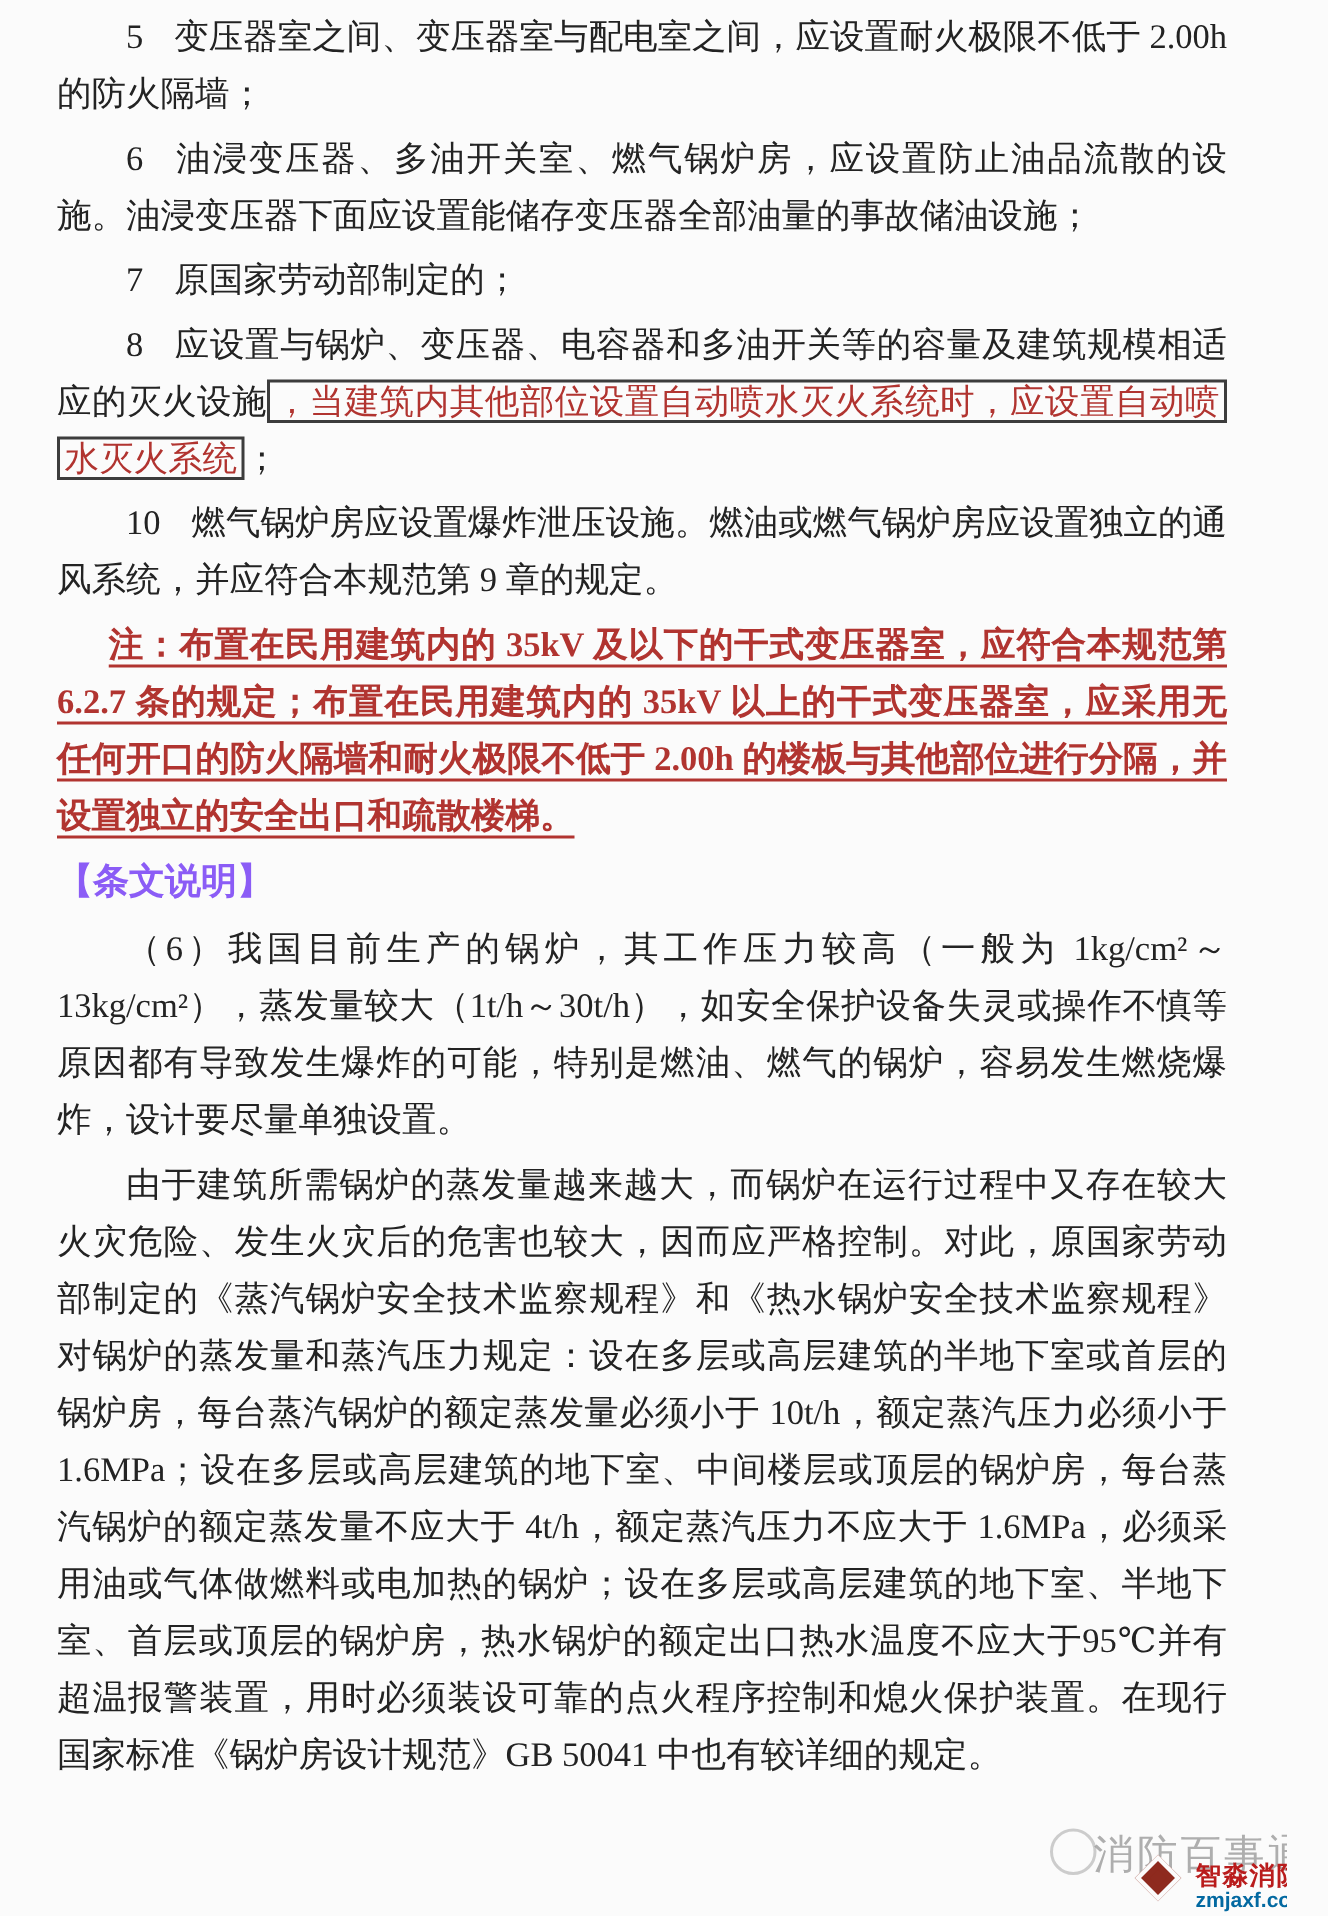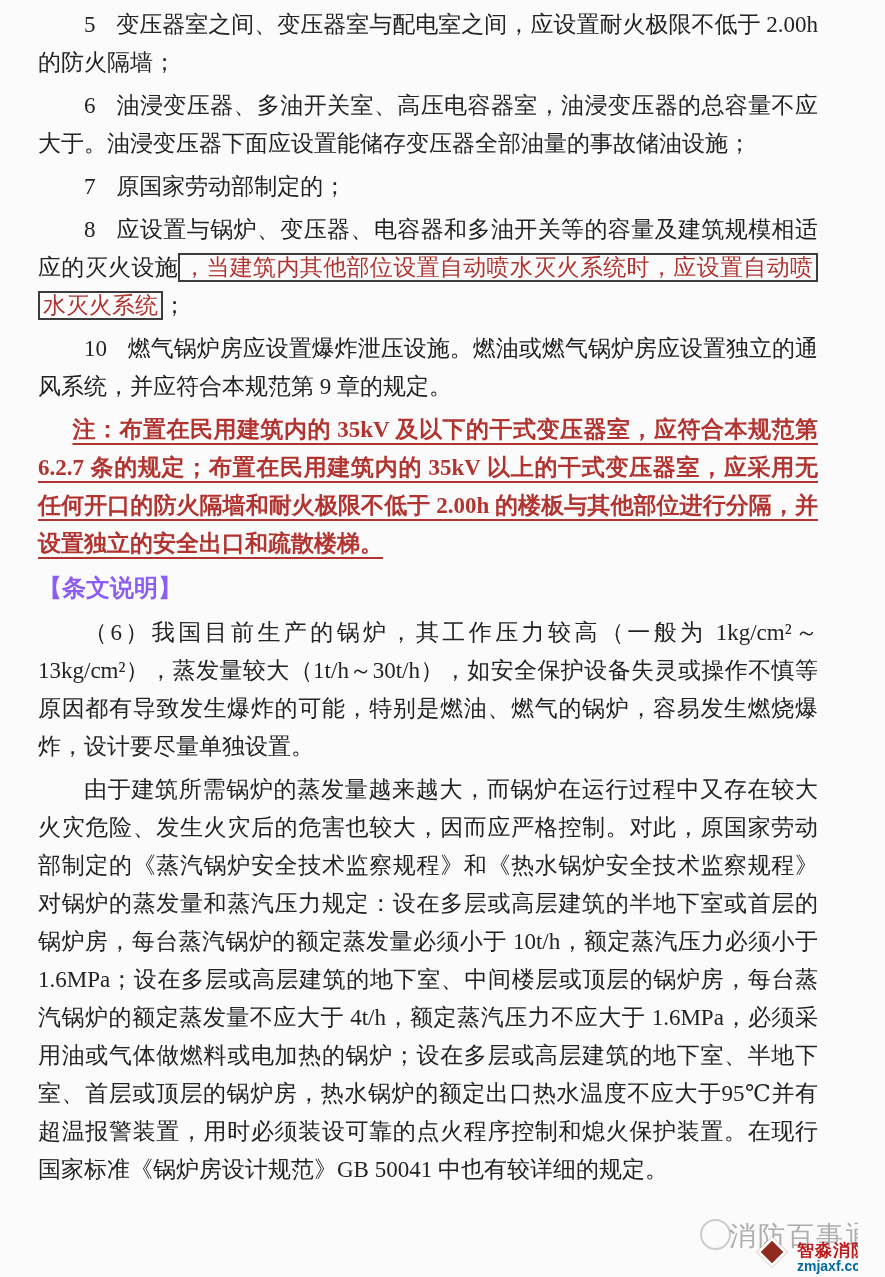--- a/index.html
+++ b/index.html
@@ -91,21 +91,21 @@
   }
 </style>
 </head>
 <body>
 
 <div class="page">
   <div class="doc">
 
     <p class="para"><span class="num">5</span><span>变压器室之间、变压器室与配电室之间，应设置耐火极限不低于 2.00h 的防火隔墙；</span></p>
 
-    <p class="para"><span class="num">6</span><span>油浸变压器、多油开关室、高压电容器室，油浸变压器的总容量不应大于。油浸变压器下面应设置能储存变压器全部油量的事故储油设施；</span></p>
+    <p class="para"><span class="num">6</span><span>油浸变压器、多油开关室、燃气锅炉房，应设置防止油品流散的设施。油浸变压器下面应设置能储存变压器全部油量的事故储油设施；</span></p>
 
     <p class="para"><span class="num">7</span><span>原国家劳动部制定的；</span></p>
 
     <p class="para"><span class="num">8</span><span>应设置与锅炉、变压器、电容器和多油开关等的容量及建筑规模相适应的灭火设施</span><span class="boxed-red">，当建筑内其他部位设置自动喷水灭火系统时，应设置自动喷水灭火系统</span><span>；</span></p>
 
 
     <p class="para"><span class="num">10</span><span>燃气锅炉房应设置爆炸泄压设施。燃油或燃气锅炉房应设置独立的通风系统，并应符合本规范第 9 章的规定。</span></p>
 
     <p class="note">注：布置在民用建筑内的 35kV 及以下的干式变压器室，应符合本规范第 6.2.7 条的规定；布置在民用建筑内的 35kV 以上的干式变压器室，应采用无任何开口的防火隔墙和耐火极限不低于 2.00h 的楼板与其他部位进行分隔，并设置独立的安全出口和疏散楼梯。</p>
 

